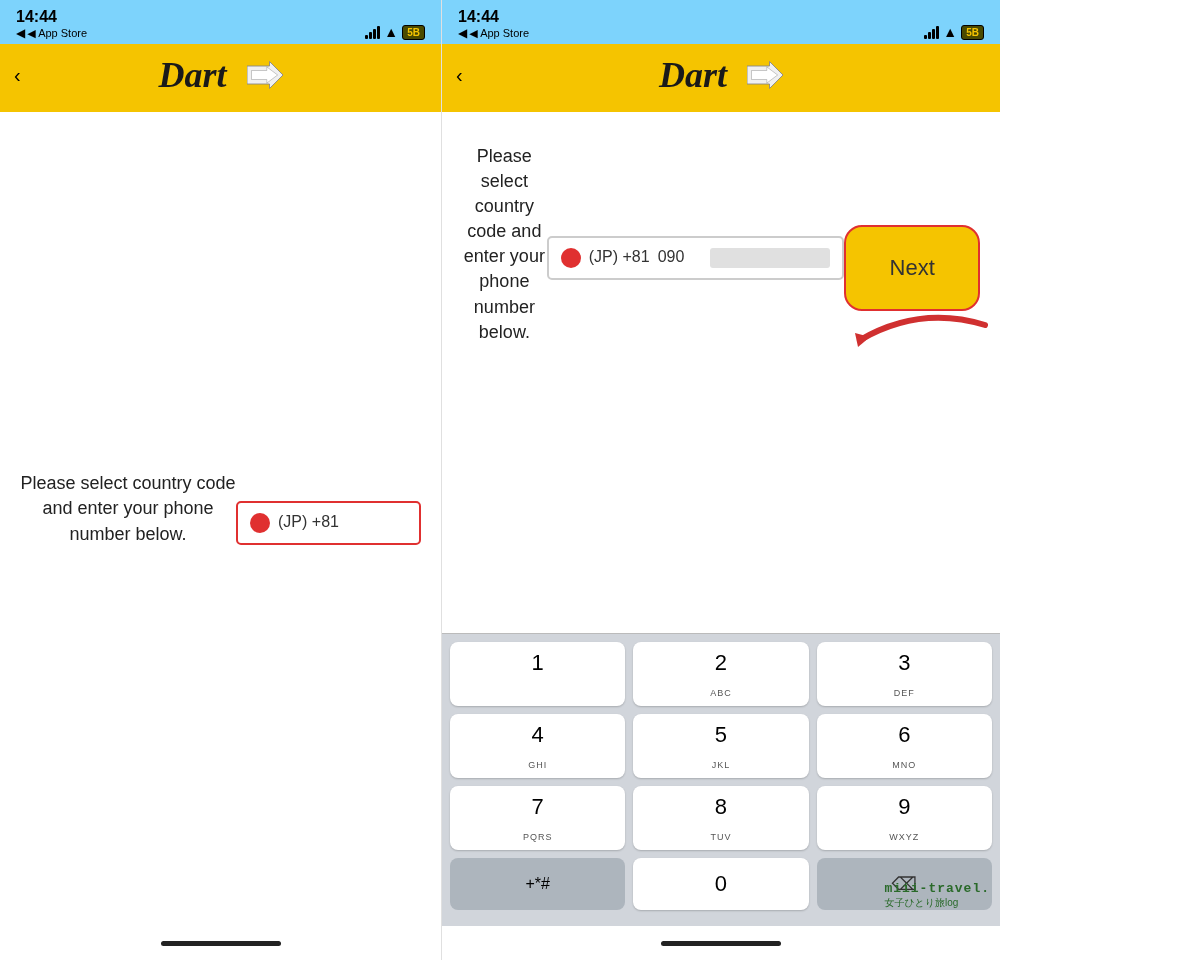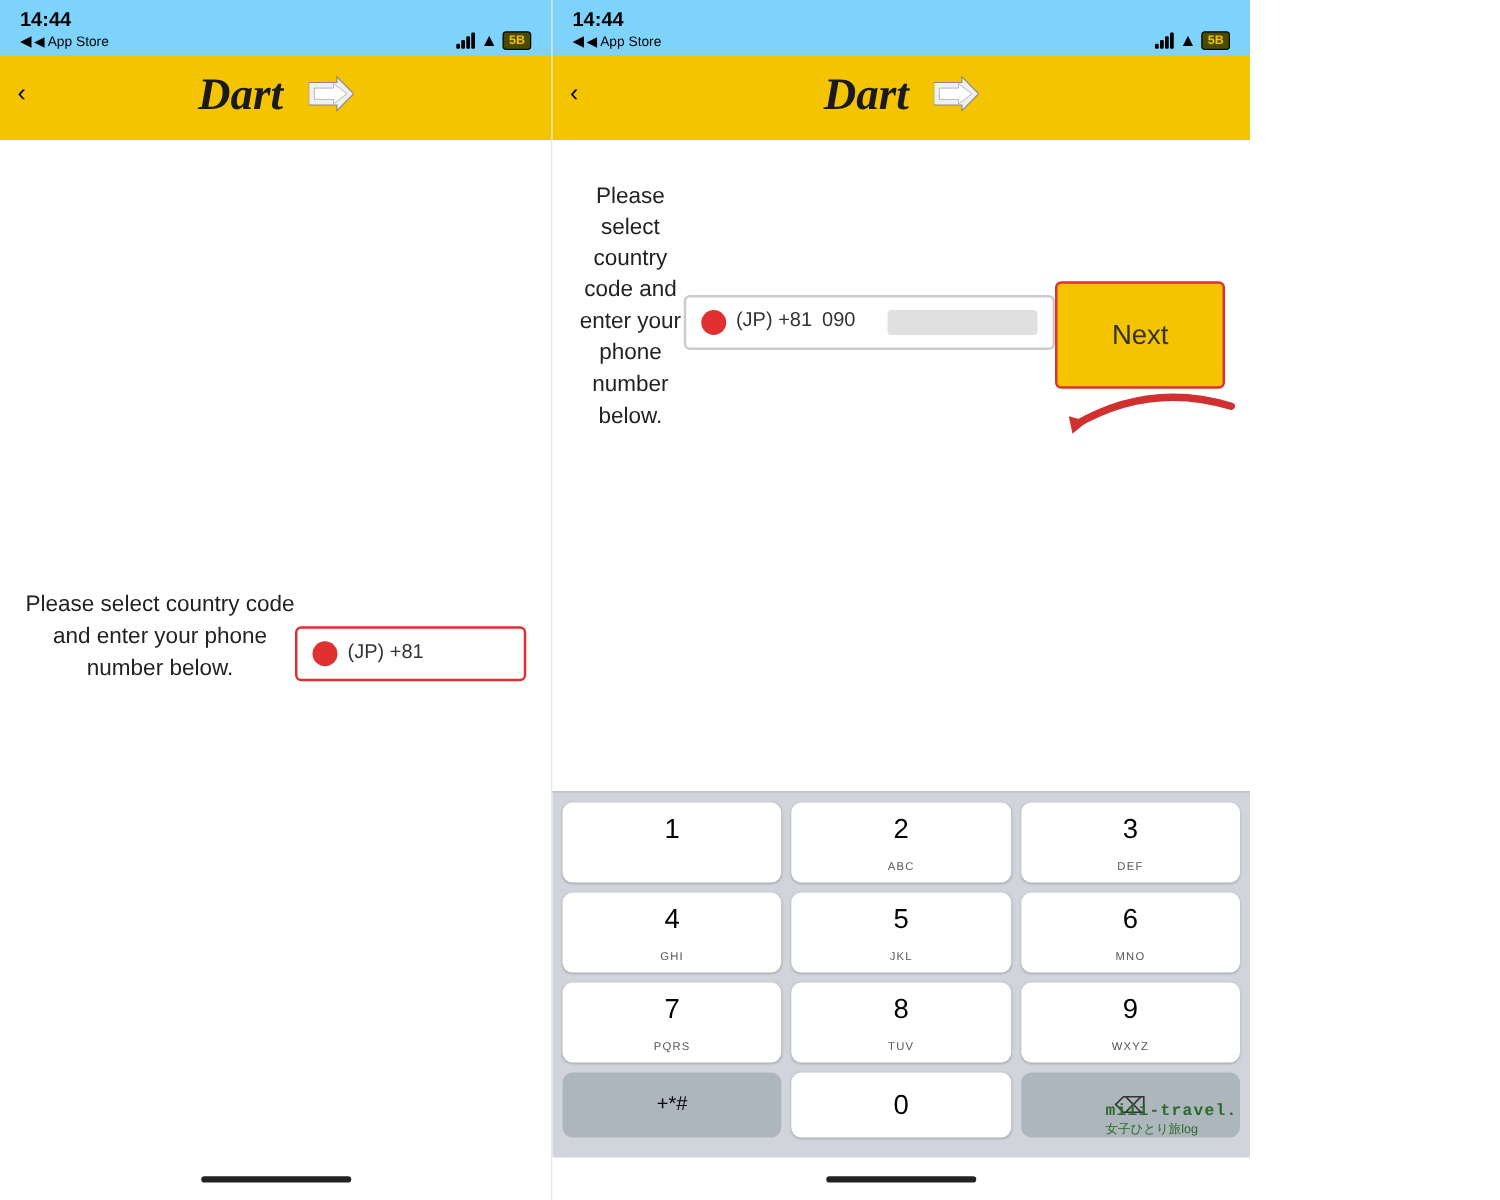--- a/index.html
+++ b/index.html
@@ -190,21 +190,21 @@
       outline: none;
       padding: 2px 6px;
       border-radius: 3px;
     }
 
     
     .next-button {
       width: 100%;
       background: #F5C400;
       border: 2.5px solid #e03030;
-      border-radius: 5px;
+      border-radius: 18px;
       padding: 28px;
       font-size: 22px;
       font-weight: 500;
       color: #333;
       cursor: pointer;
       text-align: center;
       margin-top: 20px;
     }
 
     

